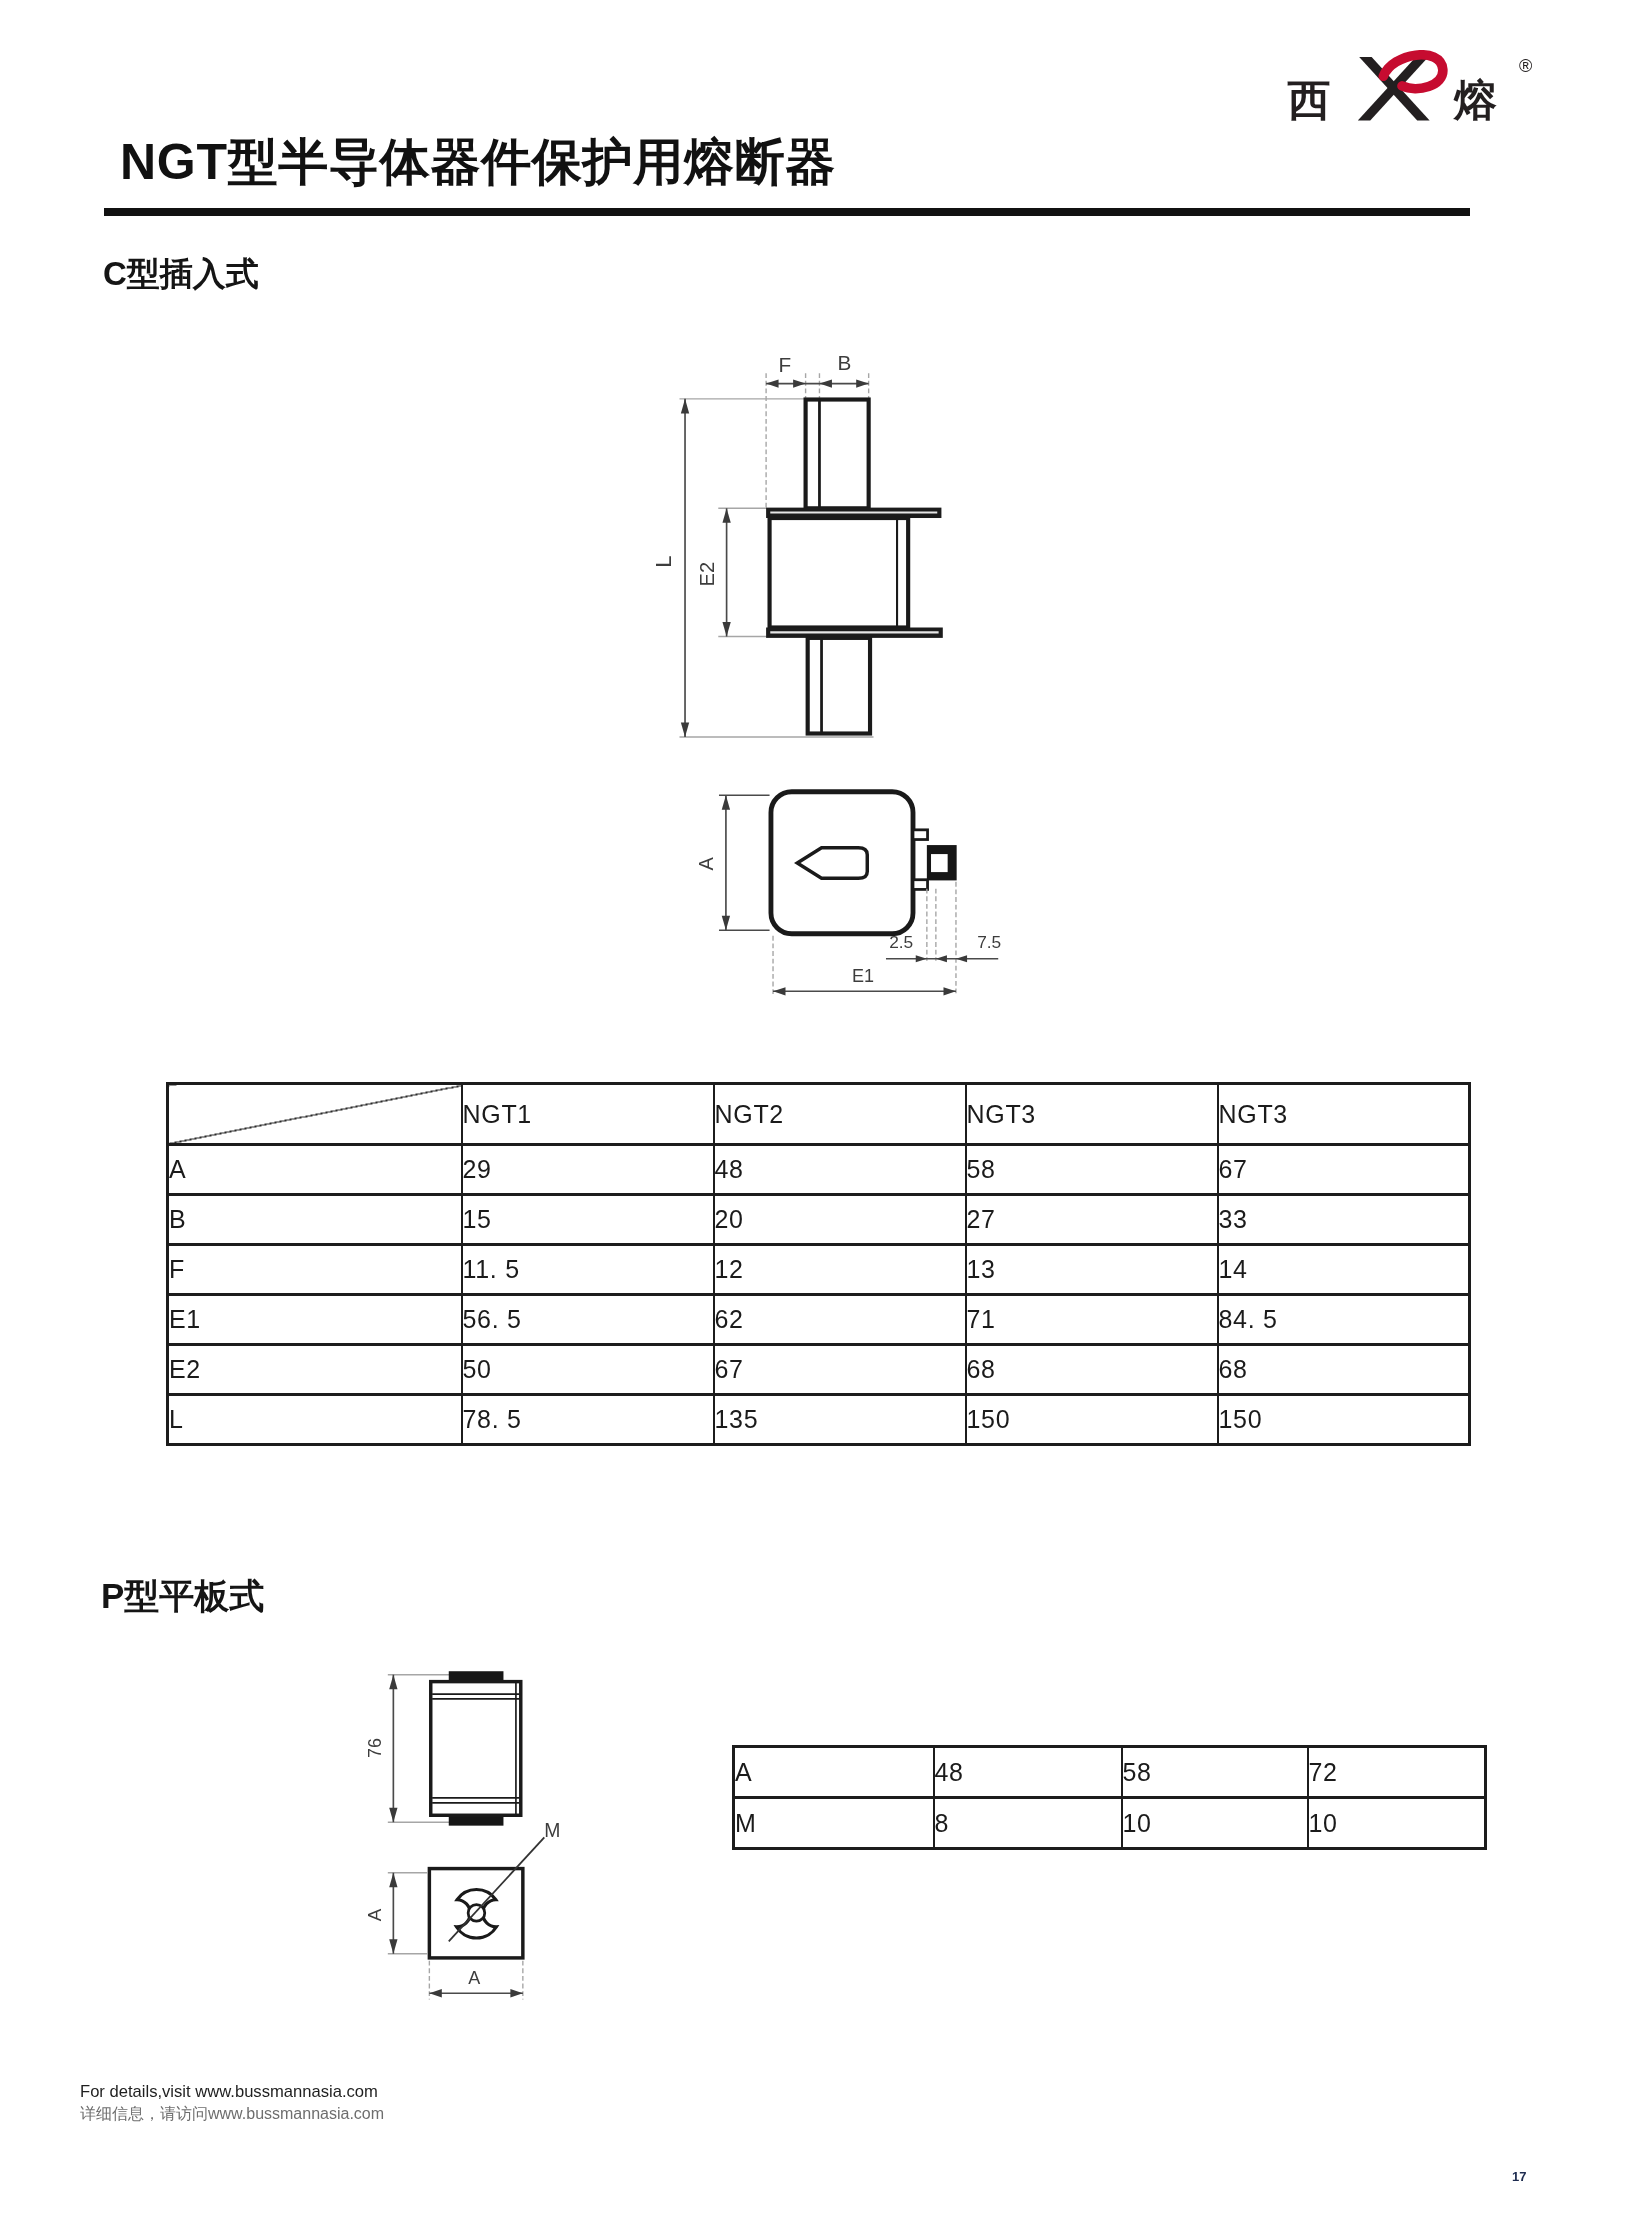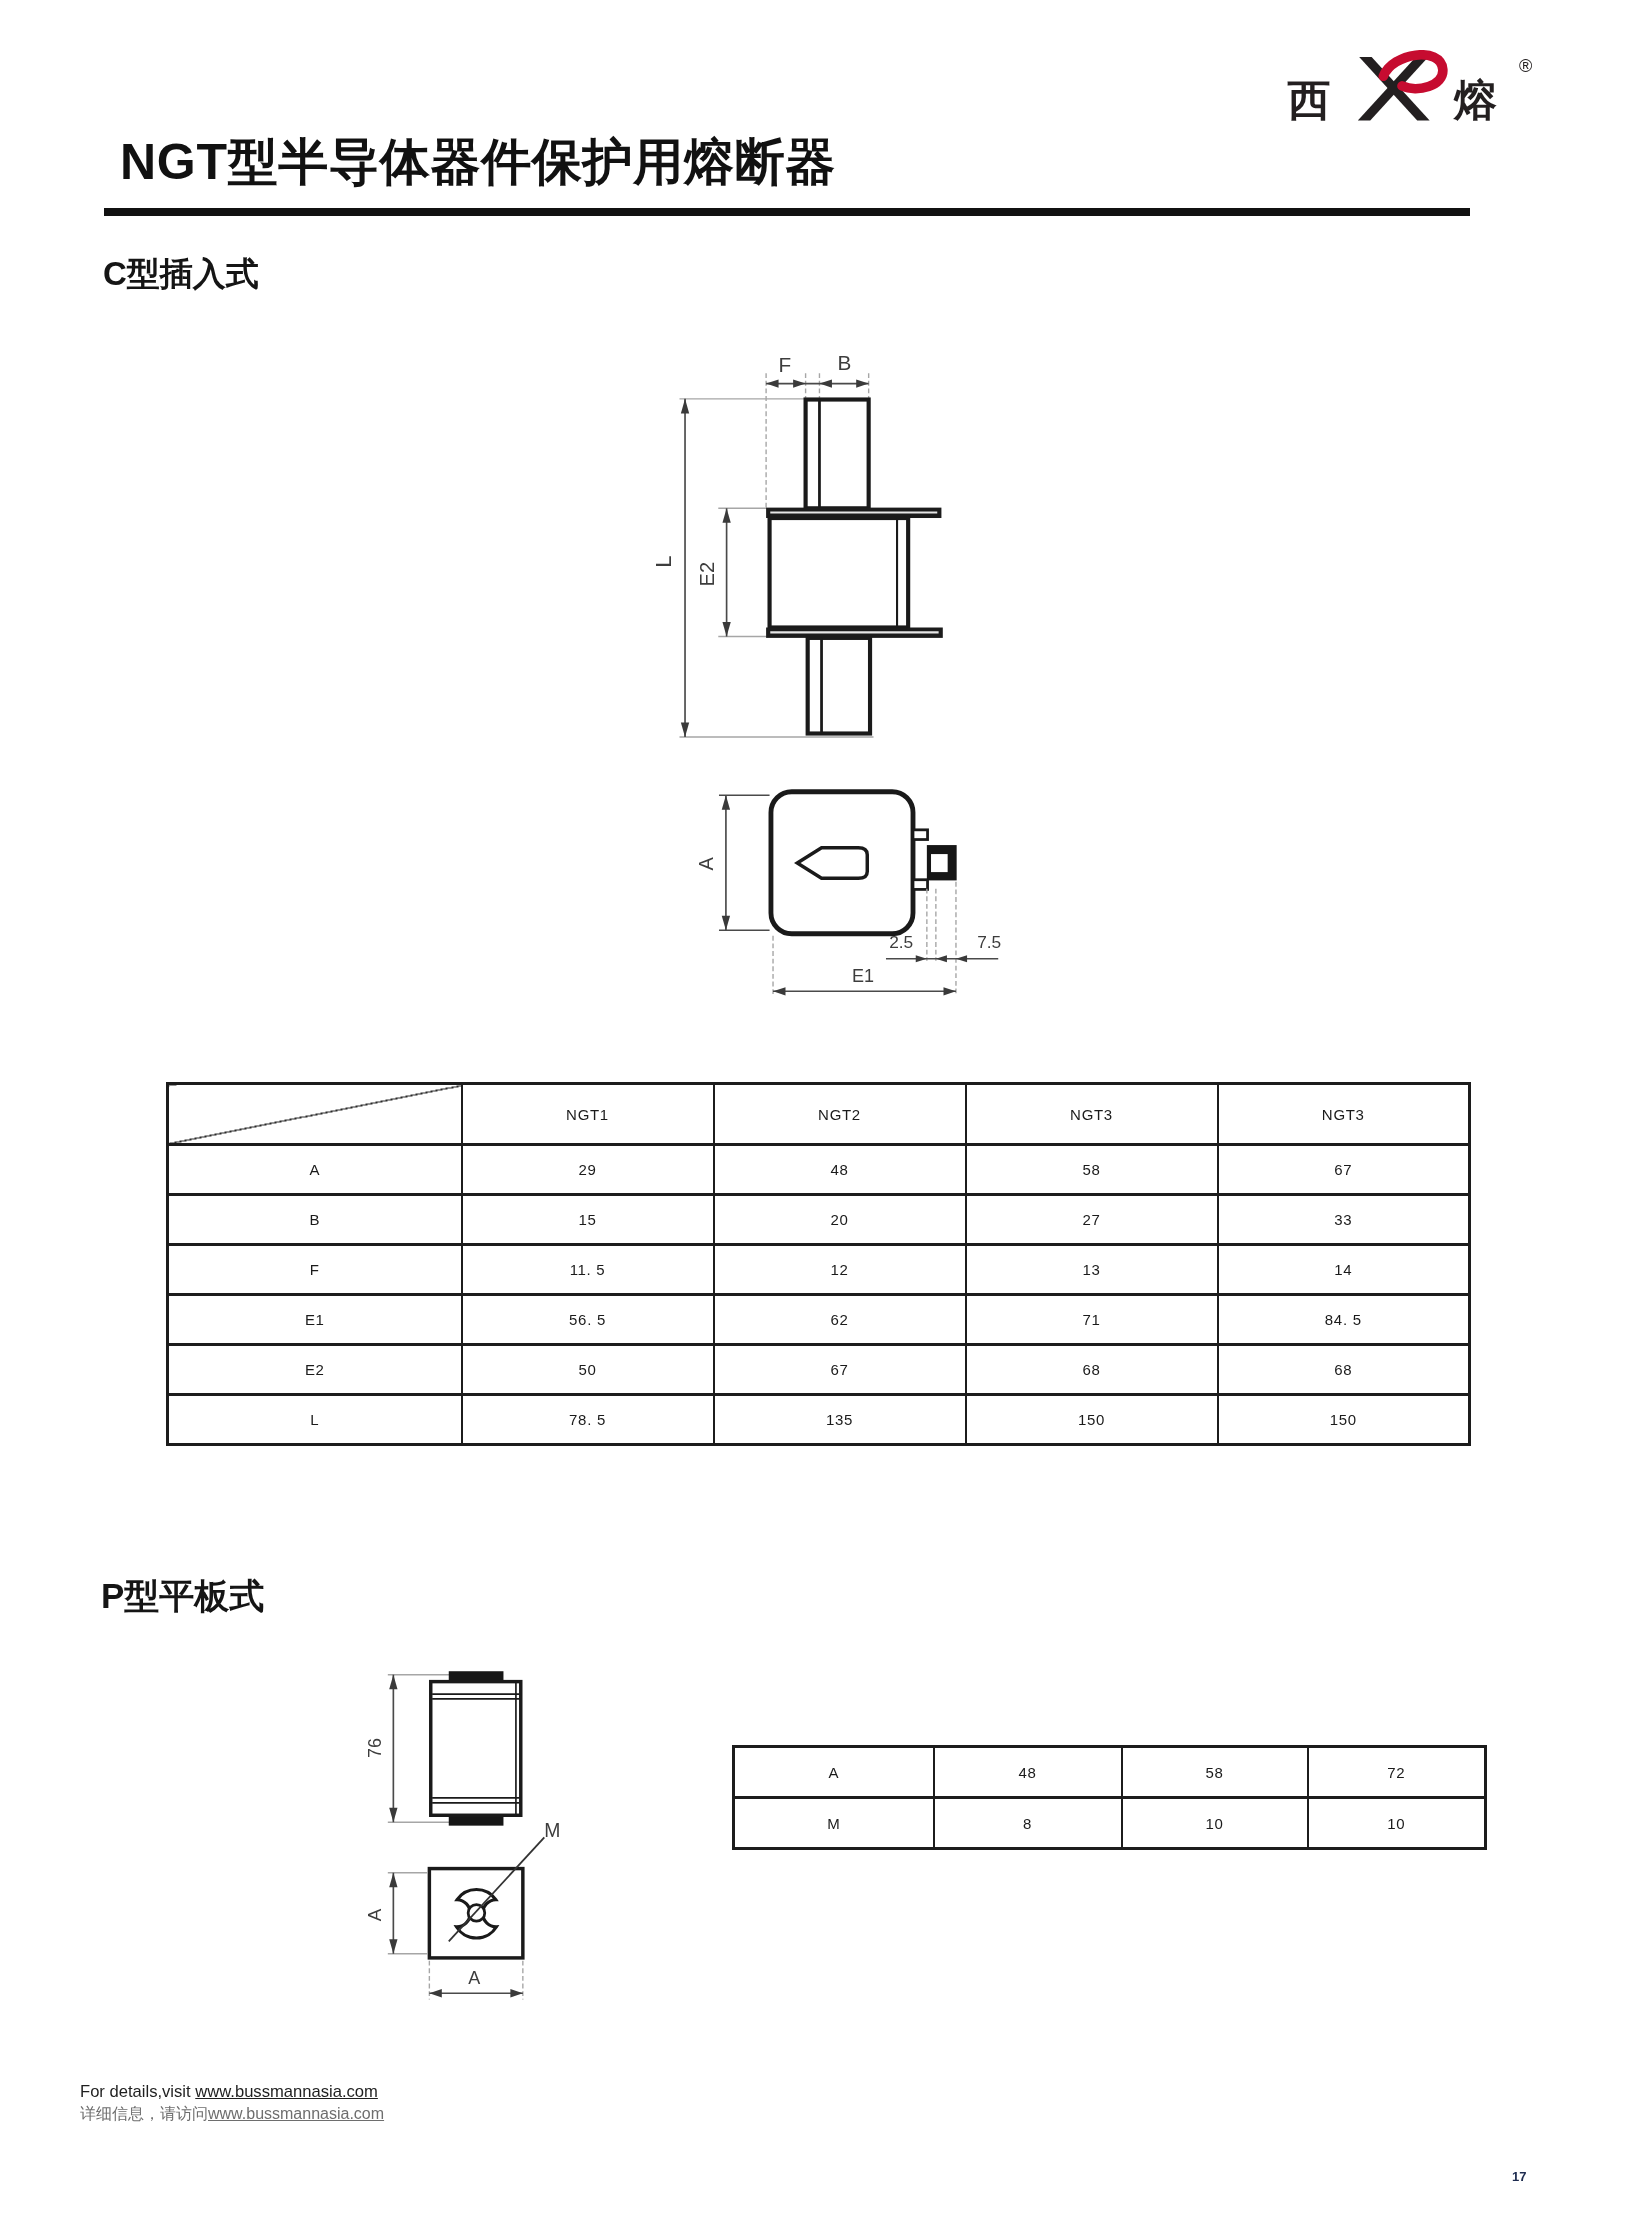--- a/index.html
+++ b/index.html
@@ -13,31 +13,31 @@
   .logo-reg{font-size:18px;color:#231f20;font-weight:400;}
   
   .doc-title{font-size:50px;font-weight:800;color:#111;letter-spacing:0.7px;white-space:nowrap;}
   .title-rule{background:#111;}
   .section-heading{font-size:33px;font-weight:600;color:#151515;white-space:nowrap;}
   
   table.spec{border-collapse:collapse;table-layout:fixed;background:#fff;}
   table.spec td{
     border-left:2.1px solid #1c1c1c;border-right:2.1px solid #1c1c1c;
     border-top:3.5px solid #1c1c1c;border-bottom:3.5px solid #1c1c1c;
-    text-align:center;vertical-align:middle;
-    font-size:15px;color:#1b1b1b;letter-spacing:0.7px;padding:0;
+    vertical-align:middle;
+    font-size:25px;color:#1b1b1b;letter-spacing:0.7px;padding:0;
   }
   table.spec{border:3.5px solid #1c1c1c;}
   td.diag{
     background-image:linear-gradient(to bottom right,transparent 49.5%,#2a2a2a 49.5%,#2a2a2a 50.7%,transparent 50.7%);
   }
   
   .footer-line1{font-size:16.6px;color:#1f1f1f;white-space:nowrap;}
   .footer-line2{font-size:16px;color:#6e6e6e;white-space:nowrap;}
-  .footer-url{text-decoration:underline;color:inherit;}
+  .footer-url{color:inherit;}
   .page-num{font-size:13px;color:#1d2b4f;font-weight:700;}
   svg text{font-family:"Liberation Sans","DejaVu Sans",sans-serif;}
 </style>
 </head>
 <body>
 
 <div class="page">
 
   <div class="abs" style="left:1282px;top:50px;width:270px;height:76px;">
     <span class="abs logo-cjk" style="left:5.5px;top:22px;">西</span>

